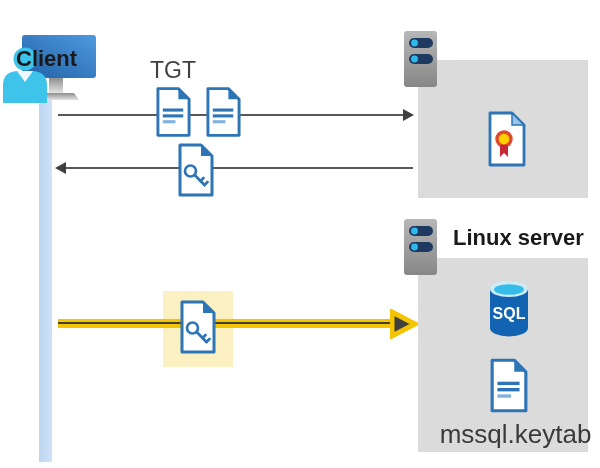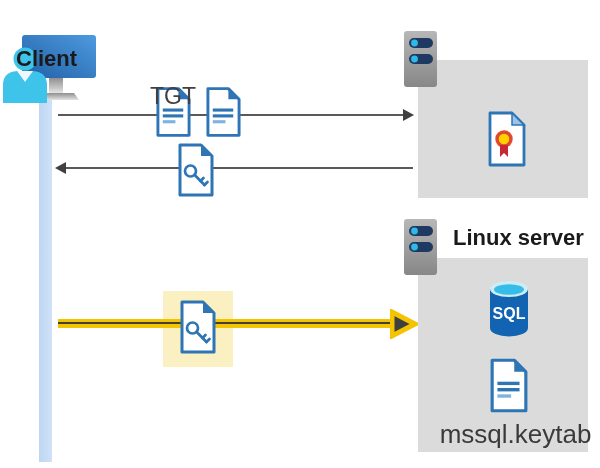--- a/index.html
+++ b/index.html
@@ -28,21 +28,20 @@
     color: #1a1a1a;
     letter-spacing: 0px;
   }
   .client-label   { left: 16px;  top: 2px; margin-top: 44px; }
   .dc-label       { left: 450px; top: 4px; width: 132px; line-height: 26px; }
   .linux-label    { left: 453px; top: 225px; white-space: nowrap; }
   .msg-label {
     font-size: 23px;
     color: #404040;
     text-align: center;
-    margin-top: 26px;
   }
   .tgt-label { left: 150px; top: 57px; width: 46px; }
   .spn-label { left: 200px; top: 57px; width: 46px; }
   .keytab-label {
     left: 418px; top: 419px; width: 195px;
     font-size: 26px; color: #3a3a3a; text-align: center;
   }
 
   
   .zone-box { background: #dbdbdb; }

